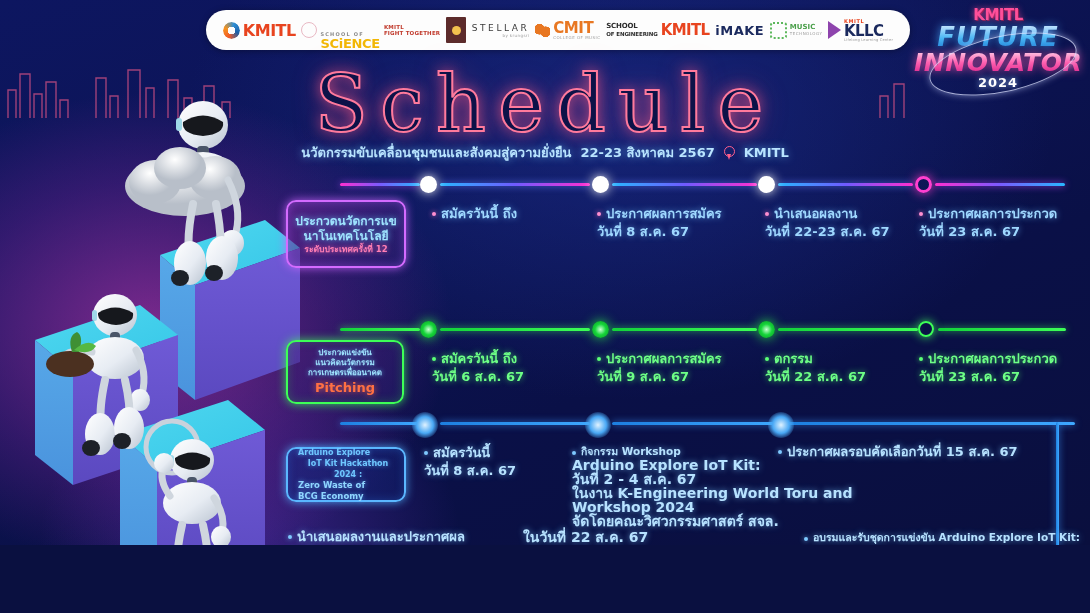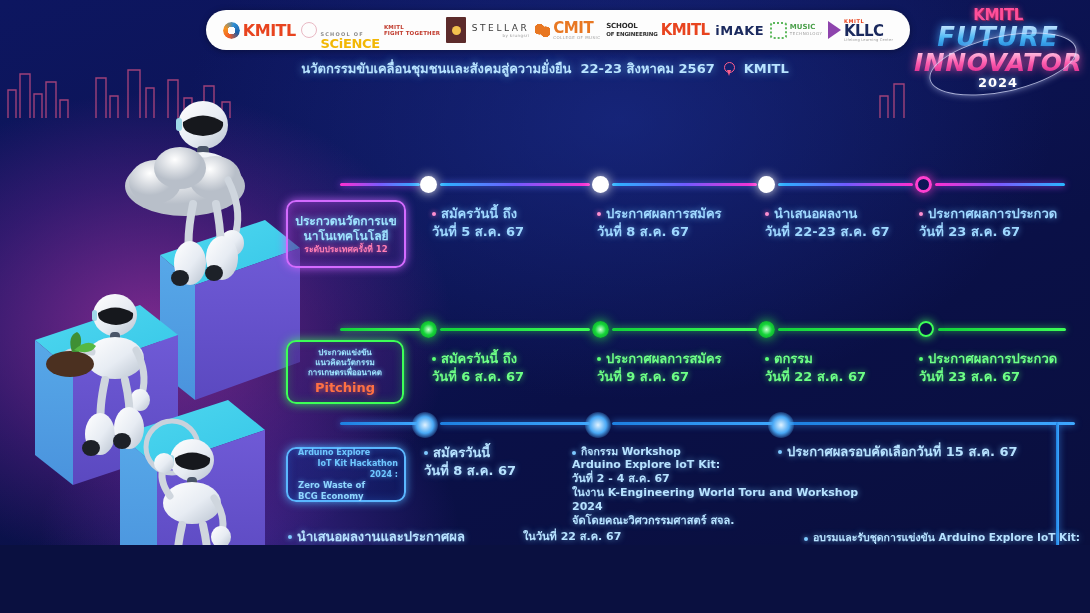--- a/index.html
+++ b/index.html
@@ -120,21 +120,21 @@
   .b-l3{font:700 8.5px "DejaVu Sans",sans-serif;color:#ff7fb5;line-height:11px;
     text-shadow:0 0 5px rgba(255,110,180,.8);}
   .b-sm{font:700 8px "DejaVu Sans",sans-serif;color:#9fe4ff;line-height:10px;
     text-shadow:0 0 5px rgba(110,210,255,.8);}
   .b-pitch{font:800 13px "DejaVu Sans",sans-serif;color:#ff7043;line-height:16px;
     text-shadow:0 0 7px rgba(255,120,70,.85);margin-top:2px;}
   .b-blue1{font:800 8px "DejaVu Sans",sans-serif;color:#6fc7ff;line-height:11px;
     text-shadow:0 0 5px rgba(90,180,255,.8);}
   .b-blue2{font:800 8.5px "DejaVu Sans",sans-serif;color:#8fd6ff;line-height:11.5px;
     text-shadow:0 0 5px rgba(90,180,255,.85);}
-  .badge.blue{align-items:flex-start;text-align:right;padding-left:10px;}
+  .badge.blue{align-items:flex-start;text-align:center;padding-left:10px;}
 
   
   .rail{position:absolute;height:3px;border-radius:2px;}
   .rail.pinkline{background:linear-gradient(90deg,#ff2fd0,#7a5bff,#29b6ff);
     box-shadow:0 0 7px rgba(180,70,255,.9);}
   .rail.blueline{background:linear-gradient(90deg,#29b6ff,#6f5bff,#ff2fd0);
     box-shadow:0 0 7px rgba(100,120,255,.9);}
   .rail.greenline{background:linear-gradient(90deg,#11d13a,#3dff57);
     box-shadow:0 0 7px rgba(50,230,80,.85);}
   .rail.cyanline{background:linear-gradient(90deg,#1d7fe0,#3ea8ff);
@@ -161,21 +161,21 @@
   .ev.blue .bullet{background:#7fc9ff;box-shadow:0 0 5px rgba(120,200,255,.9);}
   .ev .txt{font:700 13px "DejaVu Sans",sans-serif;line-height:18px;}
   .ev.pink .txt{color:#9fd8ff;text-shadow:0 0 6px rgba(110,190,255,.7);}
   .ev.green .txt{color:#6dff86;text-shadow:0 0 6px rgba(80,255,110,.7);}
   .ev.blue .txt{color:#b7e2ff;text-shadow:0 0 6px rgba(120,200,255,.7);}
   .ev .txt.small{font-size:10.5px;line-height:14px;}
   .ev .sub{font:700 13px "DejaVu Sans",sans-serif;line-height:18px;}
   .ev.pink .sub{color:#9fd8ff;text-shadow:0 0 6px rgba(110,190,255,.7);}
   .ev.green .sub{color:#6dff86;text-shadow:0 0 6px rgba(80,255,110,.7);}
   .ev.blue .sub{color:#b7e2ff;text-shadow:0 0 6px rgba(120,200,255,.7);}
-  .ev .sub.small{font-size:11px;line-height:14px;}
+  .ev .sub.small{font-size:14px;line-height:14px;}
 
   
   .stage{position:absolute;left:0;top:100px;width:300px;height:513px;}
 </style>
 </head>
 <body>
 
 <div id="poster">
 
   <svg class="skyline" viewBox="0 0 1090 60" preserveAspectRatio="none">
@@ -269,20 +269,21 @@
 
   <div class="fi">
     <div class="fi-kmitl">KMITL</div>
     <div class="fi-future">FUTURE</div>
     <div class="fi-innov">INNOVATOR</div>
     <div class="fi-year">2024</div>
     <div class="fi-ring"></div>
   </div>
 
   <div class="title-wrap">
+    <div class="title">Schedule</div>
     <div class="subtitle">
       <span>นวัตกรรมขับเคลื่อนชุมชนและสังคมสู่ความยั่งยืน</span>
       <span>22-23 สิงหาคม 2567</span>
       <span class="pin"></span>
       <span>KMITL</span>
     </div>
   </div>
 
   <div class="stage">
     <svg width="300" height="513" viewBox="0 0 300 513">
@@ -404,21 +405,20 @@
     <div class="b-l1">ประกวดนวัดการแข</div>
     <div class="b-l2">นาโนเทคโนโลยี</div>
     <div class="b-l3">ระดับประเทศครั้งที่ 12</div>
   </div>
 
   <div class="ev pink" style="left:432px;top:205px;width:150px;">
     <div class="l1">
         <span class="bullet"></span>
       <span class="txt">สมัครวันนี้ ถึง</span>
       </div>
-    <div class="sub">วันที่ 5 ส.ค. 67</div>
   </div>
   <div class="ev pink" style="left:597px;top:205px;width:165px;">
     <div class="l1">
         <span class="bullet"></span>
       <span class="txt">ประกาศผลการสมัคร</span>
       </div>
     <div class="sub">วันที่ 8 ส.ค. 67</div>
   </div>
   <div class="ev pink" style="left:765px;top:205px;width:150px;">
     <div class="l1">

